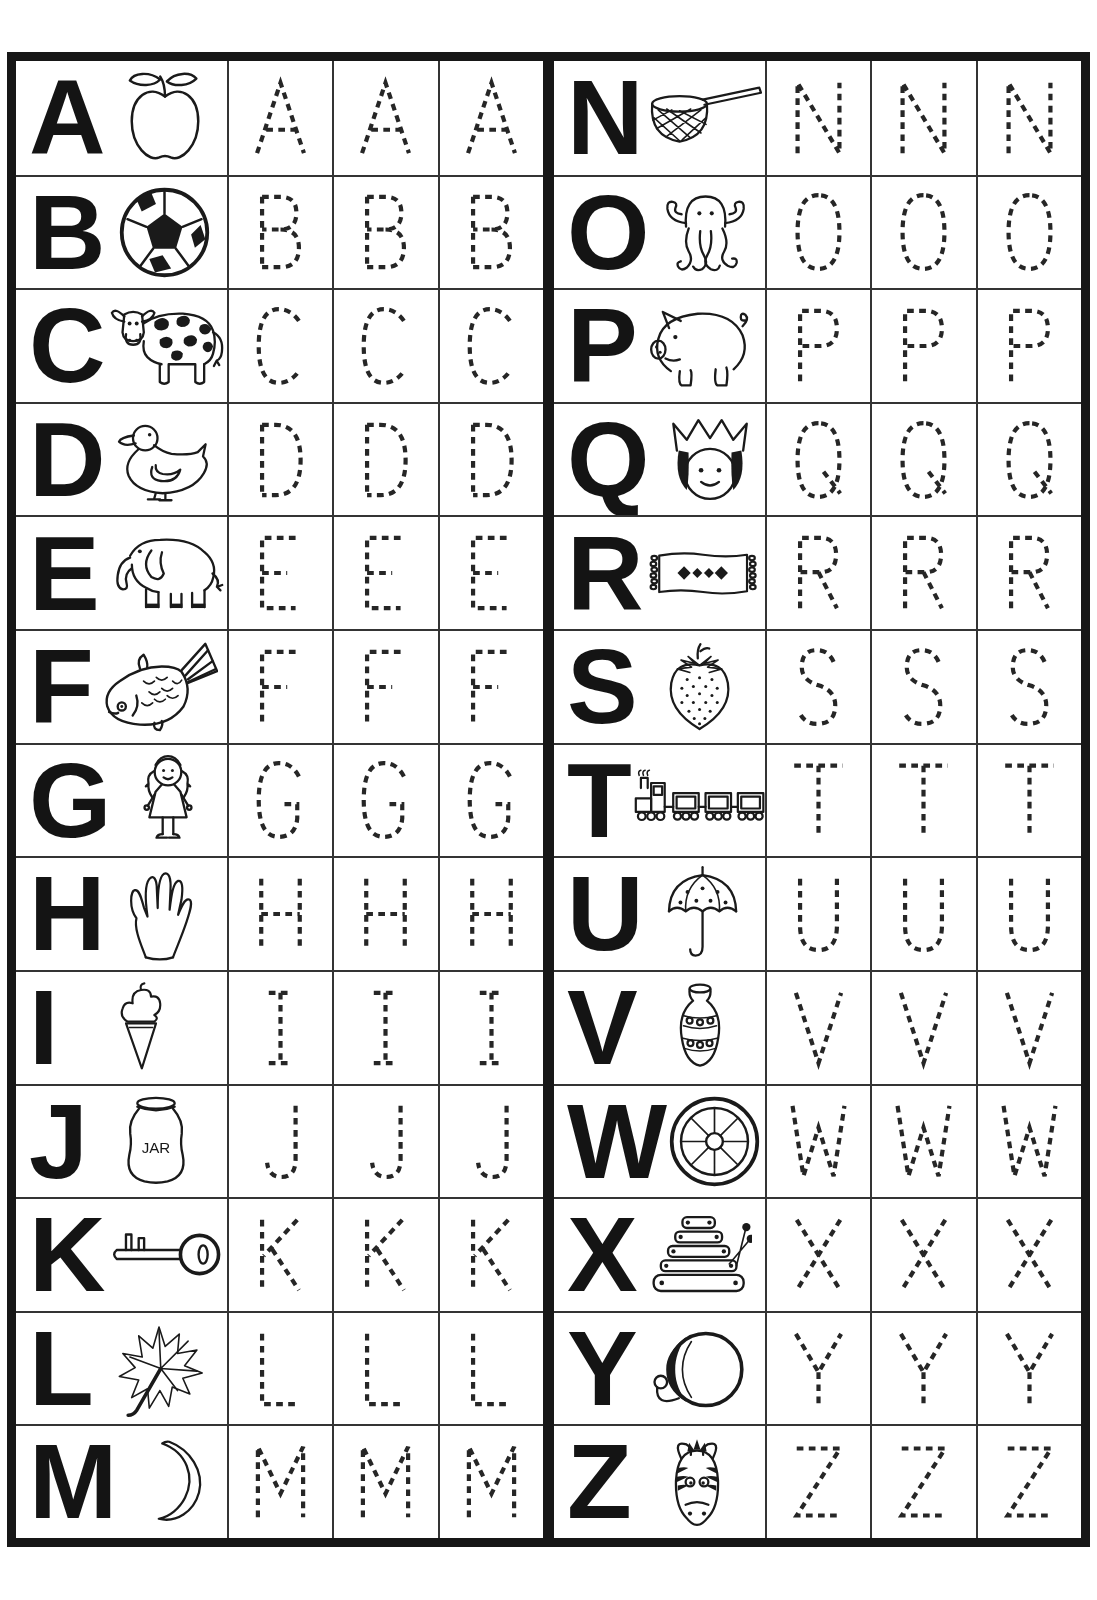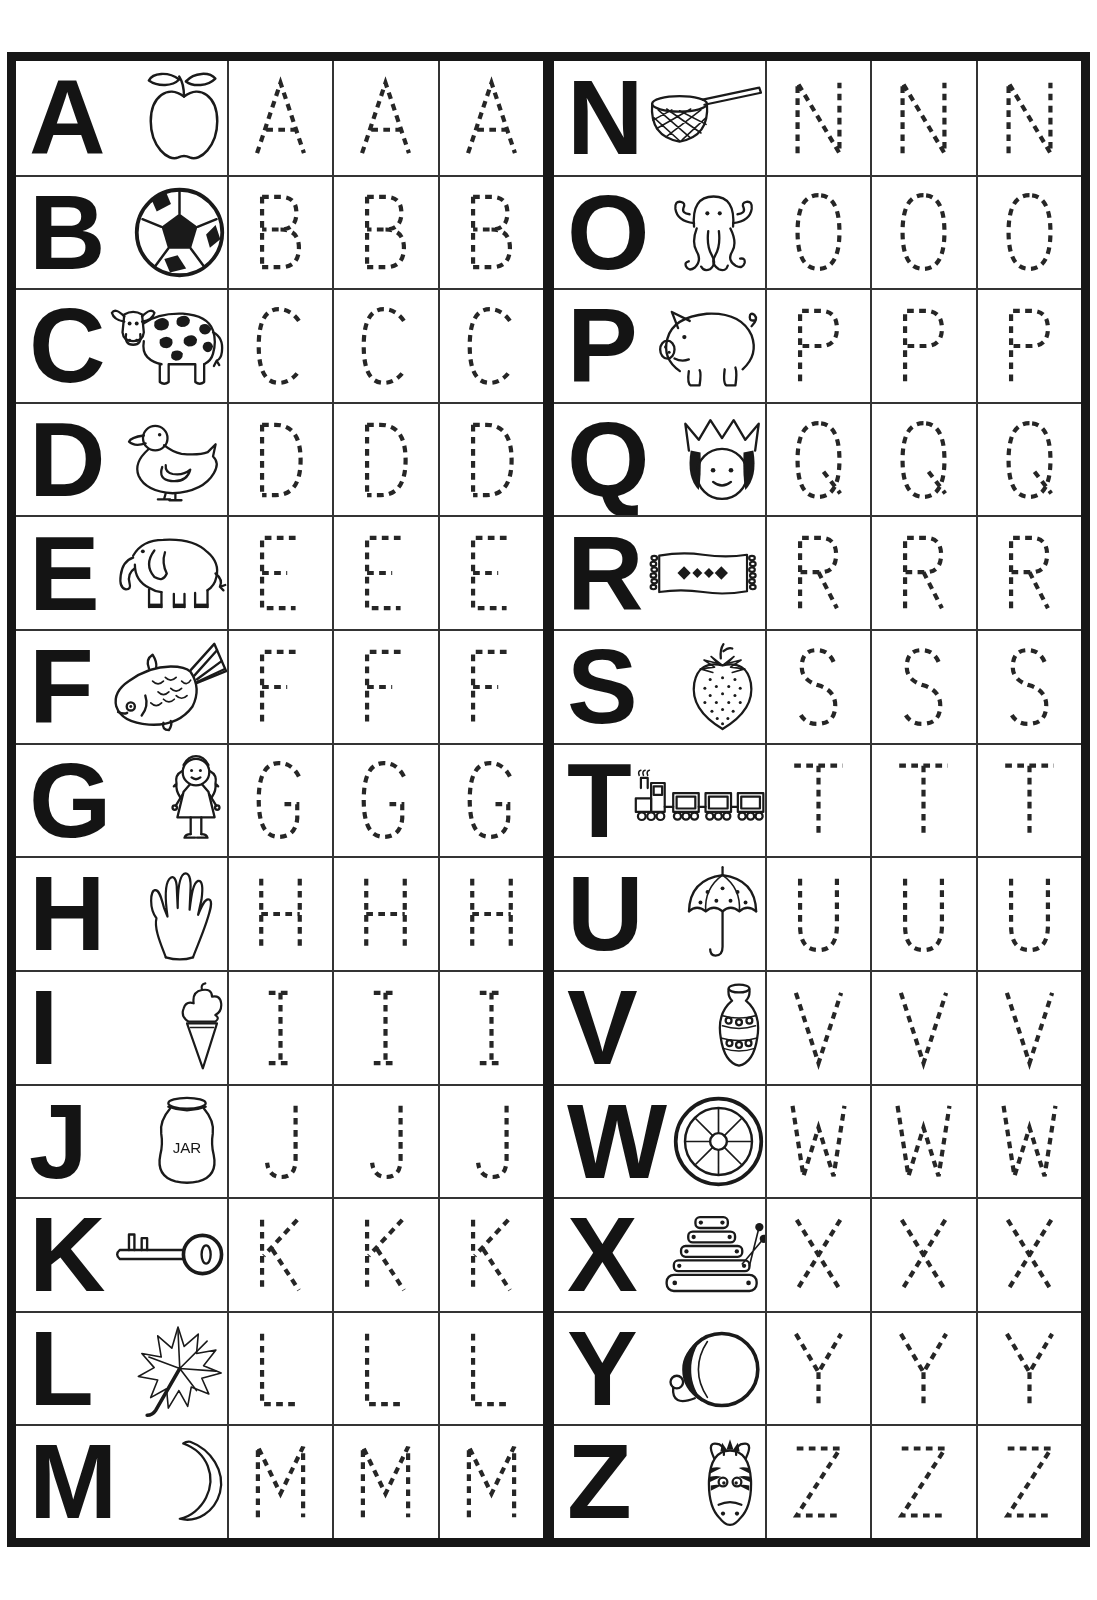--- a/index.html
+++ b/index.html
@@ -15,21 +15,21 @@
   .half + .half{border-left:11px solid #171717}
   .row{display:grid;grid-template-columns:40% 20% 20% 20%;min-height:0}
   .row + .row{border-top:2px solid #343434}
   .cell{min-width:0;min-height:0;display:flex;align-items:center;justify-content:center;overflow:hidden}
   .tracecell{border-left:2px solid #343434}
   .lettercell{justify-content:flex-start;padding-left:13px}
   .solid{
     font-size:106px;font-weight:700;line-height:.92;color:#141414;
     letter-spacing:-3px;flex:0 0 auto;
   }
-  .iconbox{flex:1 1 auto;display:flex;align-items:center;justify-content:flex-end;min-width:0}
+  .iconbox{flex:1 1 auto;display:flex;align-items:center;justify-content:center;min-width:0}
   .iconbox svg{display:block}
   .ic path,.ic circle,.ic ellipse,.ic rect,.ic line{
     fill:none;stroke:#1a1a1a;stroke-width:2.6;stroke-linecap:round;stroke-linejoin:round;
   }
   .ic .f{fill:#1a1a1a;stroke:none}
   .ic .th{stroke-width:4}
   .ic .tn{stroke-width:1.8}
   .jartext{font-family:"Liberation Sans",sans-serif;font-size:17px;font-weight:400;
     fill:#161616;stroke:none}
   .trace{width:67px;height:84px}

